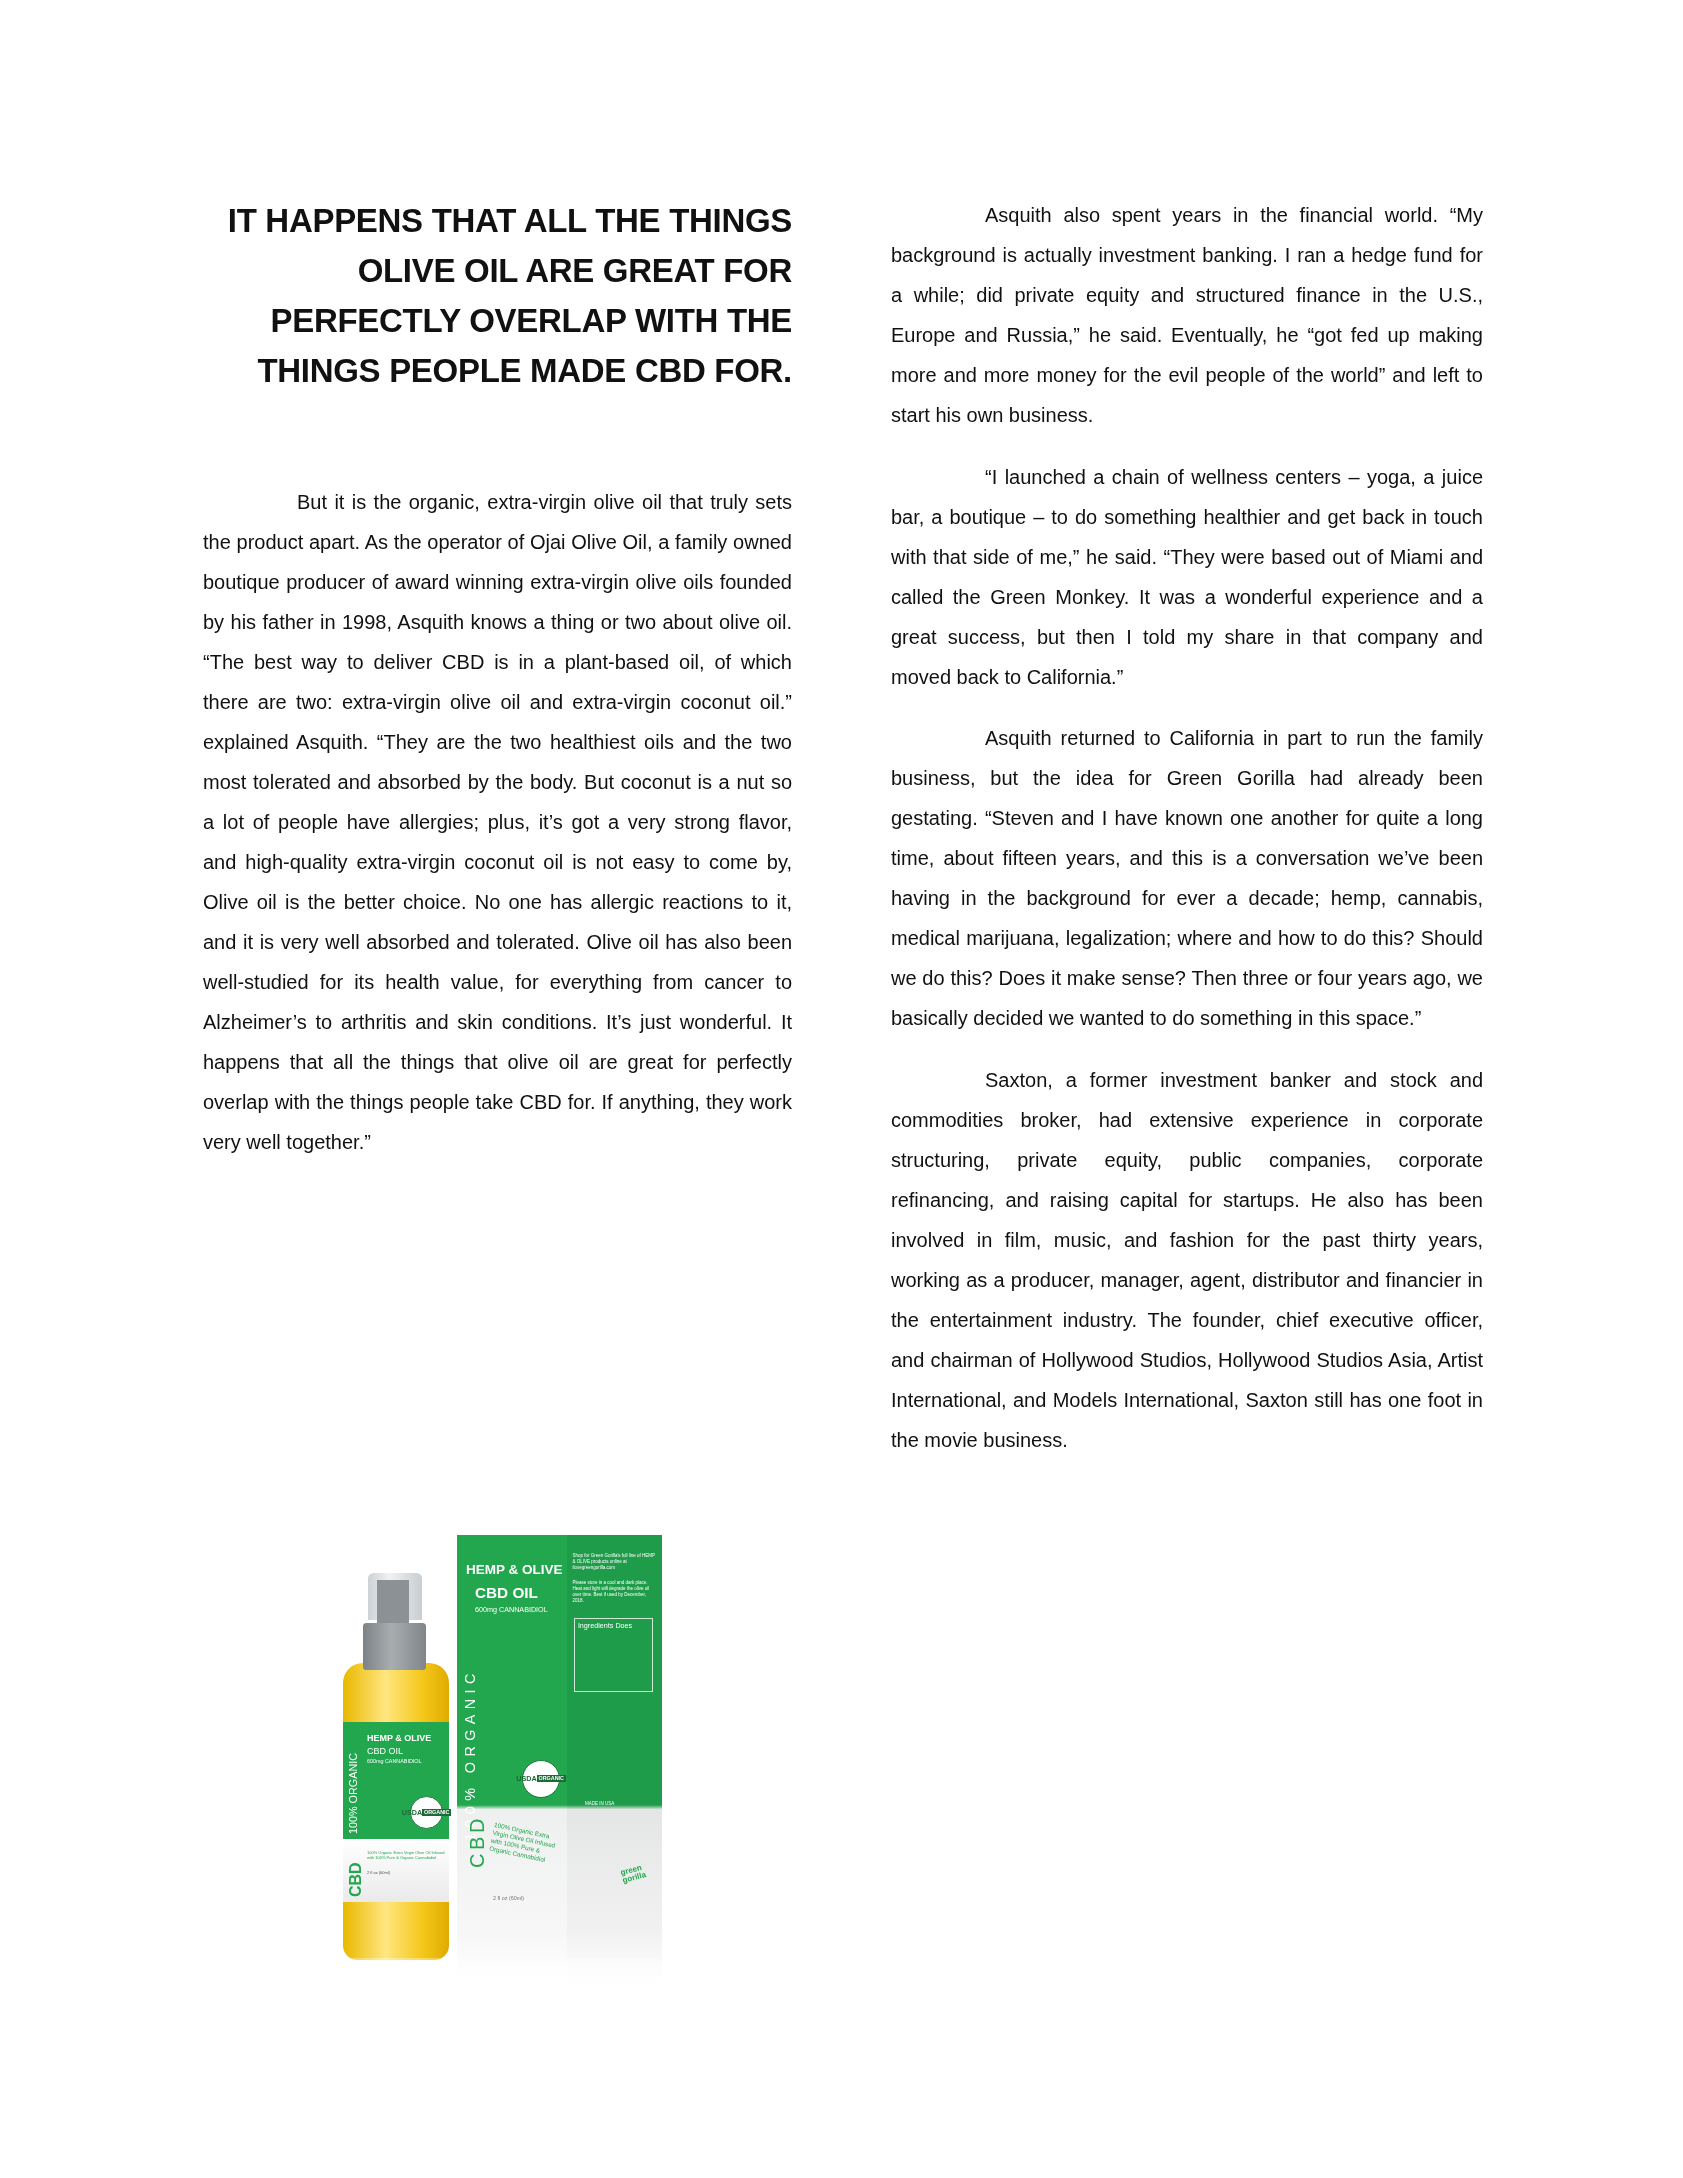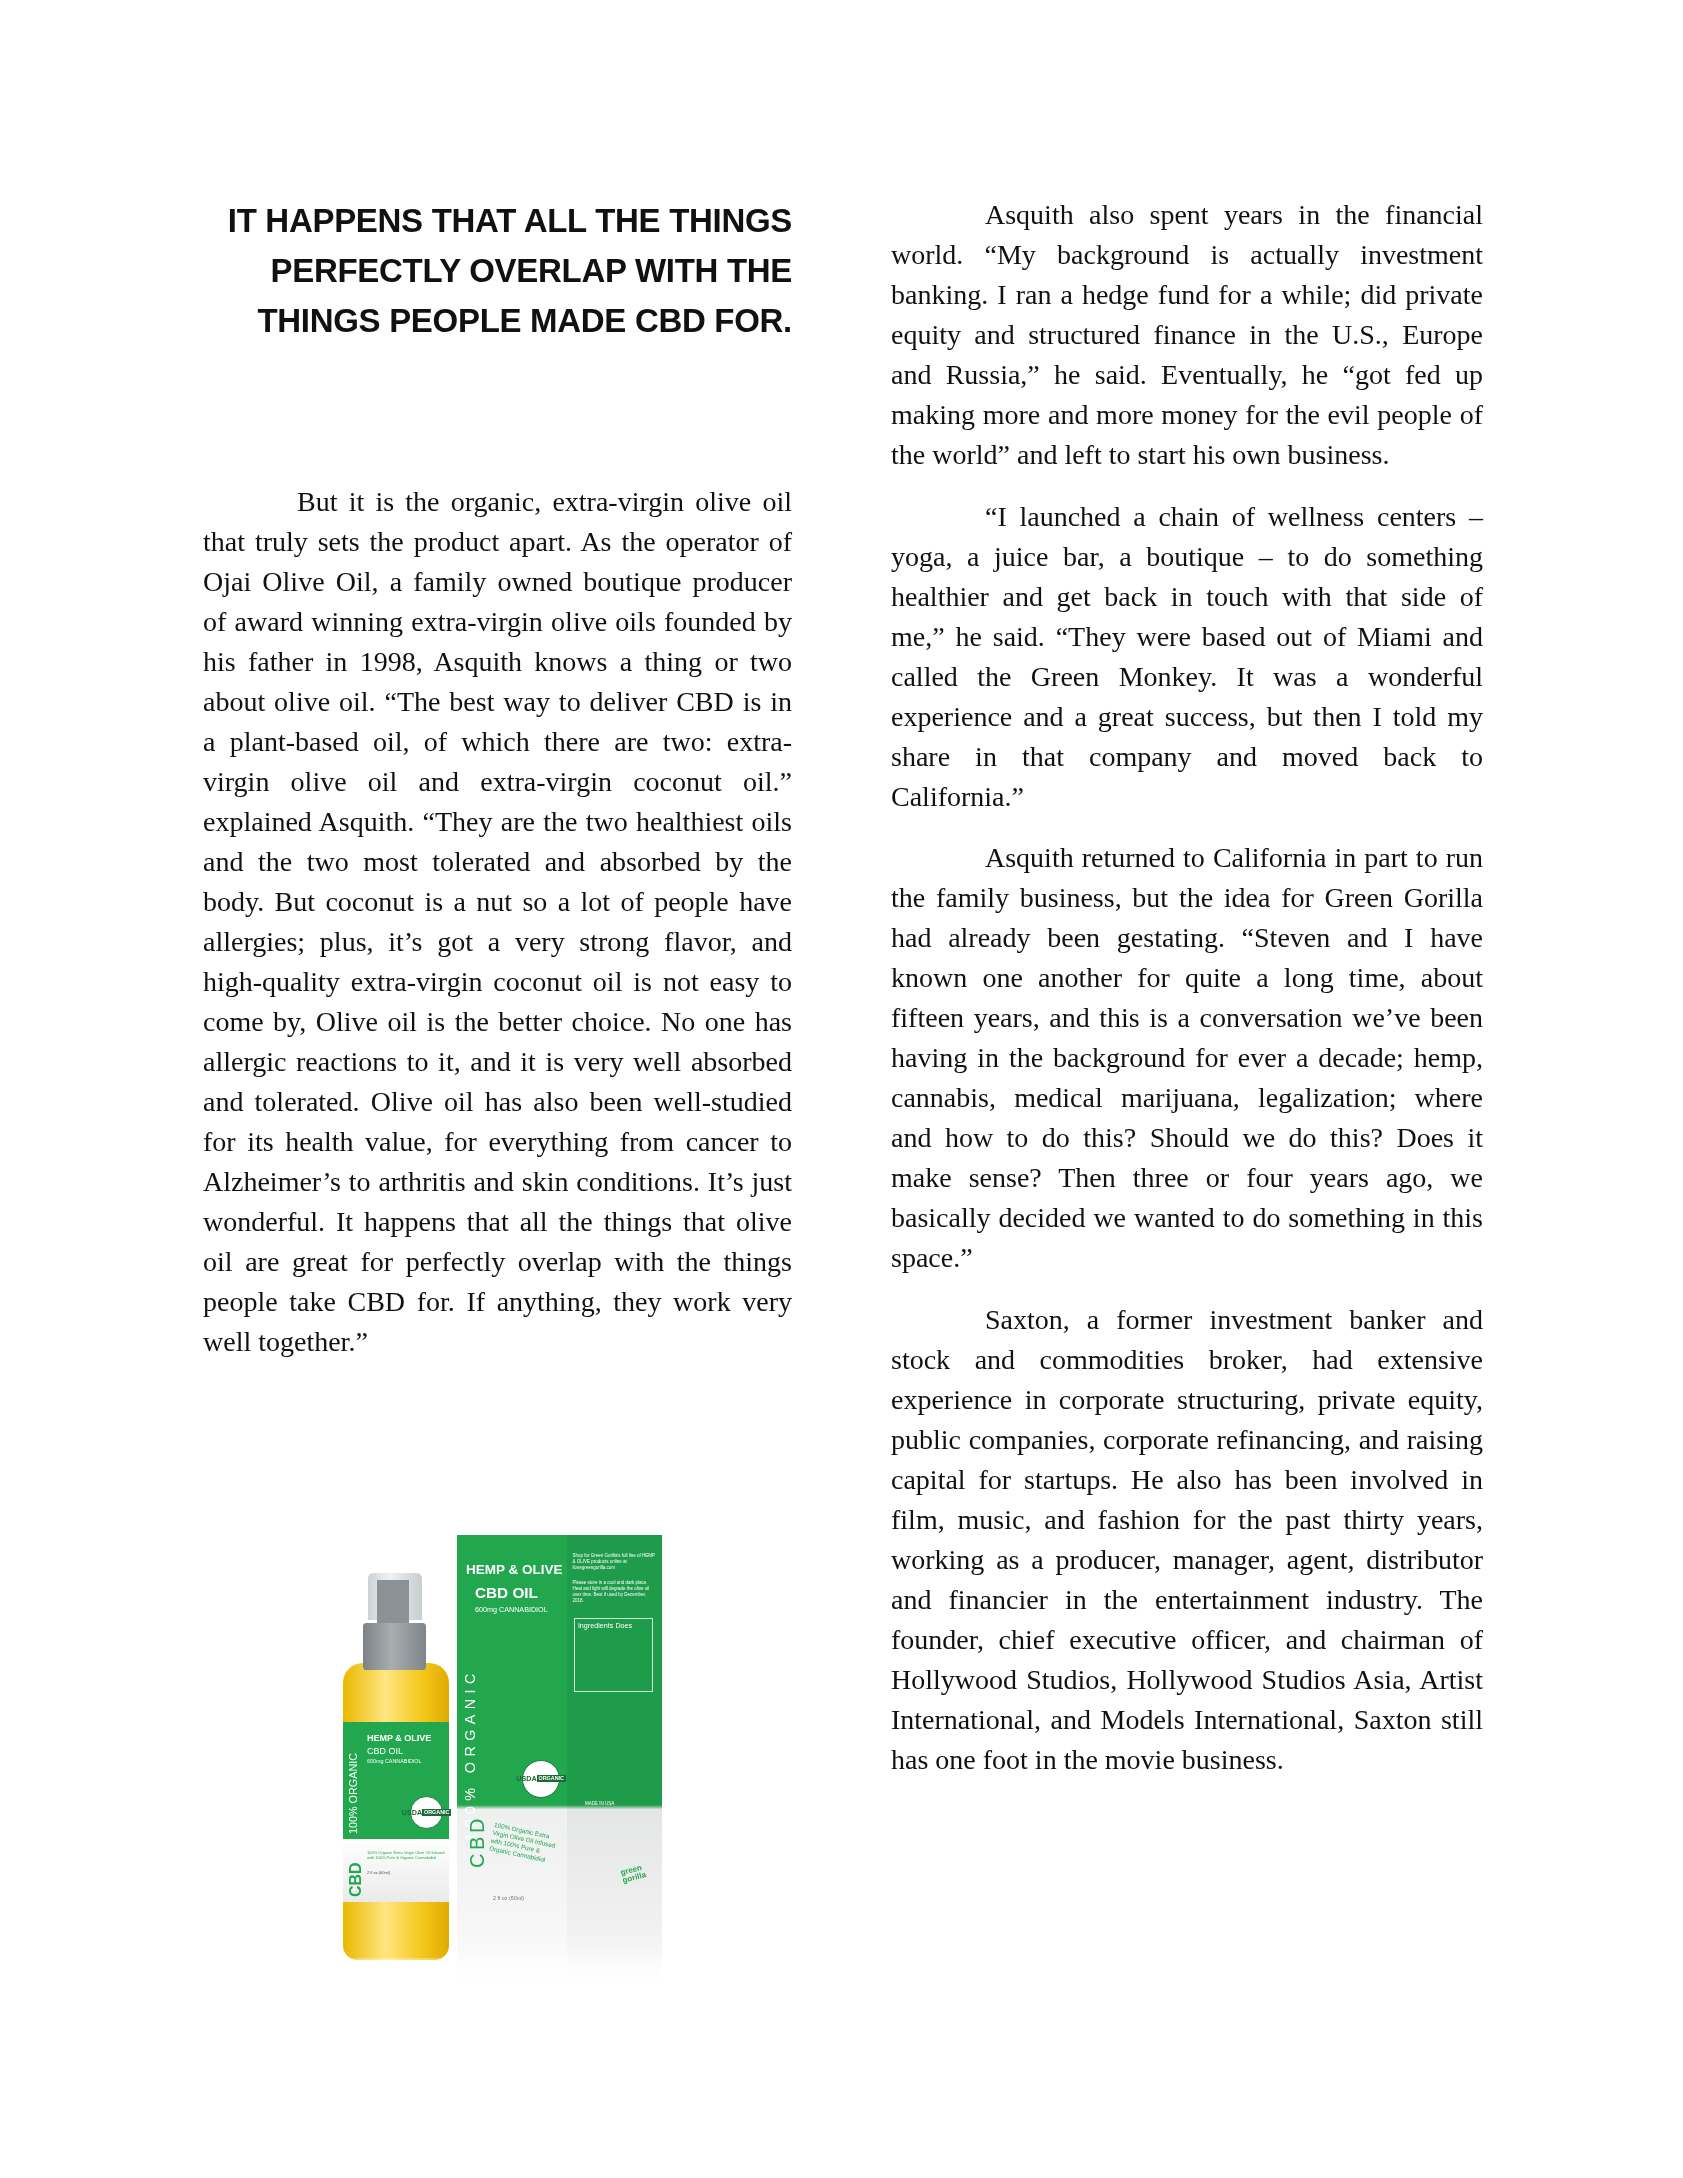--- a/index.html
+++ b/index.html
@@ -5,22 +5,22 @@
   html, body { margin: 0; padding: 0; background: #ffffff; }
   body { width: 1683px; height: 2178px; position: relative; overflow: hidden;
          font-family: "Liberation Sans", "DejaVu Sans", sans-serif; color: #111; }
   .page { position: absolute; inset: 0; background: #fff; }
 
   .pullquote { position: absolute; left: 203px; top: 196px; width: 589px; text-align: right; }
   .pq-line { font-weight: bold; font-size: 33px; line-height: 50px; letter-spacing: -0.3px;
              font-family: "Liberation Sans", sans-serif; color: #111; white-space: nowrap; }
   .pq-attr { font-style: italic; font-size: 27px; line-height: 40px; margin-top: -3.6px; color: #111; }
 
-  .col { position: absolute; font-size: 28px; line-height: 40px; text-align: justify;
-         font-family: Liberation Serif, serif; color: #111; }
+  .col { position: absolute; font-size: 20px; line-height: 40px; text-align: justify;
+         font-family: Liberation Sans, sans-serif; color: #111; }
   .col-left { left: 203px; top: 482px; width: 589px; }
   .col-right { left: 891px; top: 195px; width: 592px; }
   .col p { margin: 0 0 21.6px 0; text-indent: 94px; }
   .col p:last-child { margin-bottom: 0; }
 
   
   .product { position: absolute; left: 315px; top: 1521px; width: 369px; height: 500px; }
   .box { position: absolute; left: 142px; top: 13.5px; width: 204px; height: 491px; }
   .box-front { position: absolute; left: 0; top: 0; width: 110px; height: 450px;
                background: linear-gradient(180deg, #22a64e 0%, #22a64e 60%, #eef0ef 61%, #f7f7f7 88%, #ffffff 100%); }
@@ -66,20 +66,21 @@
   .reflection { position: absolute; left: 0; bottom: 0; width: 369px; height: 63px;
                 background: linear-gradient(180deg, rgba(255,255,255,0.3), #ffffff); }
 </style>
 </head>
 <body>
 
 <div class="page">
 
   <div class="pullquote">
     <div class="pq-line">IT HAPPENS THAT ALL THE THINGS</div>
+    <div class="pq-line">OLIVE OIL ARE GREAT FOR</div>
     <div class="pq-line">PERFECTLY OVERLAP WITH THE</div>
     <div class="pq-line">THINGS PEOPLE MADE CBD FOR.</div>
   </div>
 
   <div class="col col-left">
     <p>But it is the organic, extra-virgin olive oil that truly sets the product apart. As the operator of Ojai Olive Oil, a family owned boutique producer of award winning extra-virgin olive oils founded by his father in 1998, Asquith knows a thing or two about olive oil. “The best way to deliver CBD is in a plant-based oil, of which there are two: extra-virgin olive oil and extra-virgin coconut oil.” explained Asquith. “They are the two healthiest oils and the two most tolerated and absorbed by the body. But coconut is a nut so a lot of people have allergies; plus, it’s got a very strong flavor, and high-quality extra-virgin coconut oil is not easy to come by, Olive oil is the better choice. No one has allergic reactions to it, and it is very well absorbed and tolerated. Olive oil has also been well-studied for its health value, for everything from cancer to Alzheimer’s to arthritis and skin conditions. It’s just wonderful. It happens that all the things that olive oil are great for perfectly overlap with the things people take CBD for. If anything, they work very well together.”</p>
   </div>
 
   <div class="col col-right">
     <p>Asquith also spent years in the financial world. “My background is actually investment banking. I ran a hedge fund for a while; did private equity and structured finance in the U.S., Europe and Russia,” he said. Eventually, he “got fed up making more and more money for the evil people of the world” and left to start his own business.</p>

